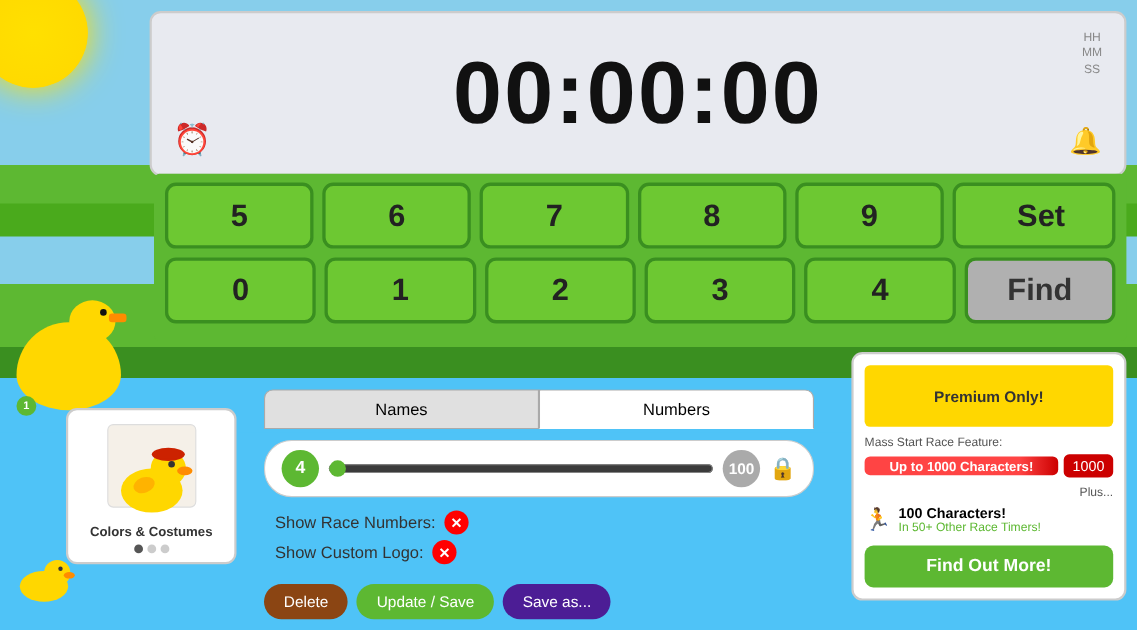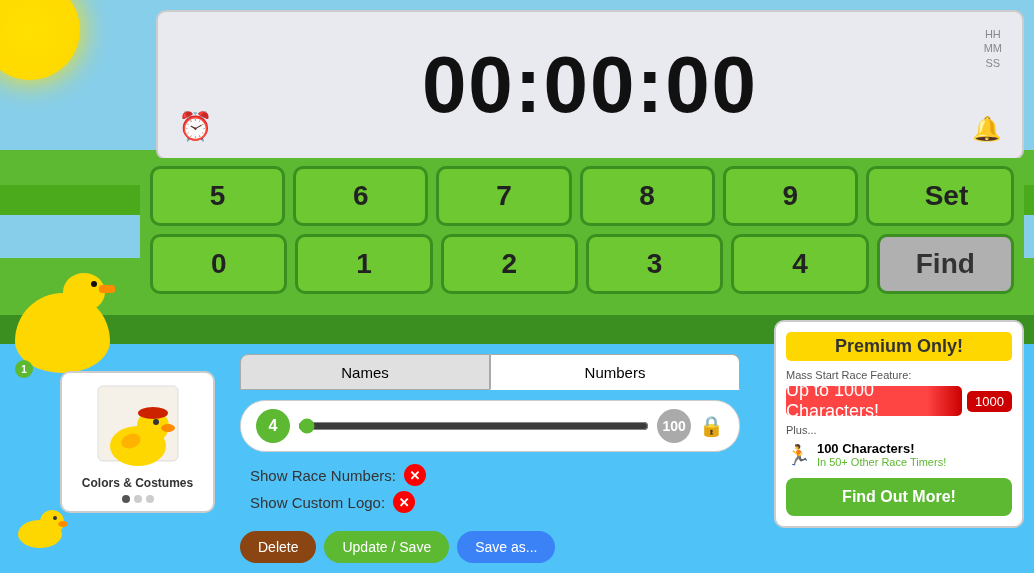--- a/index.html
+++ b/index.html
@@ -28,21 +28,21 @@
       background: radial-gradient(circle, #FFE000, #FFD700);
       border-radius: 50%;
       z-index: 1;
       box-shadow: 0 0 30px #FFE000;
     }
 
     
     .timer-panel {
       position: absolute;
       top: 10px;
-      left: 156px;
+      left: 136px;
       right: 10px;
       height: 150px;
       background: #e8eaf0;
       border-radius: 10px;
       border: 2px solid #ccc;
       display: flex;
       align-items: center;
       justify-content: center;
       z-index: 2;
     }
@@ -350,21 +350,21 @@
       background: #5db832;
       color: white;
       border: none;
       border-radius: 20px;
       padding: 0 18px;
       font-size: 14px;
       cursor: pointer;
     }
 
     .btn-saveas {
-      background: #3b82f6;
+      background: #4c1d95;
       color: white;
       border: none;
       border-radius: 20px;
       padding: 8px 18px;
       font-size: 14px;
       cursor: pointer;
     }
 
     
     .premium-panel {
@@ -378,64 +378,65 @@
       padding: 10px;
       z-index: 5;
     }
 
     .premium-title {
       background: #FFD700;
       color: #333;
       font-weight: bold;
       text-align: center;
       border-radius: 5px;
-      padding: 4px 8px;
-      font-size: 18px;
+      padding: 20px 8px;
+      font-size: 14px;
       margin-bottom: 8px;
     }
 
     .mass-start-label {
       font-size: 11px;
       color: #555;
       margin-bottom: 5px;
     }
 
     .chars-bar {
       display: flex;
       align-items: center;
       gap: 5px;
       margin-bottom: 8px;
     }
 
     .chars-bar-track {
       flex: 1;
-      height: 30px;
+      height: 17px;
       background: linear-gradient(to right, #ff4444 80%, #cc0000 100%);
       border-radius: 5px;
       display: flex;
       align-items: center;
       justify-content: center;
       color: white;
-      font-size: 18px;
-      font-weight: normal;
+      font-size: 12px;
+      font-weight: bold;
     }
 
     .chars-value {
       background: #cc0000;
       color: white;
       font-weight: normal;
       padding: 3px 8px;
       border-radius: 5px;
       font-size: 13px;
     }
 
     .plus-label {
       font-size: 11px;
       color: #555;
       margin-bottom: 5px;
+      text-align: right;
     }
 
     .chars-feature {
       display: flex;
       align-items: center;
       gap: 6px;
       margin-bottom: 10px;
     }
 
     .run-icon {

